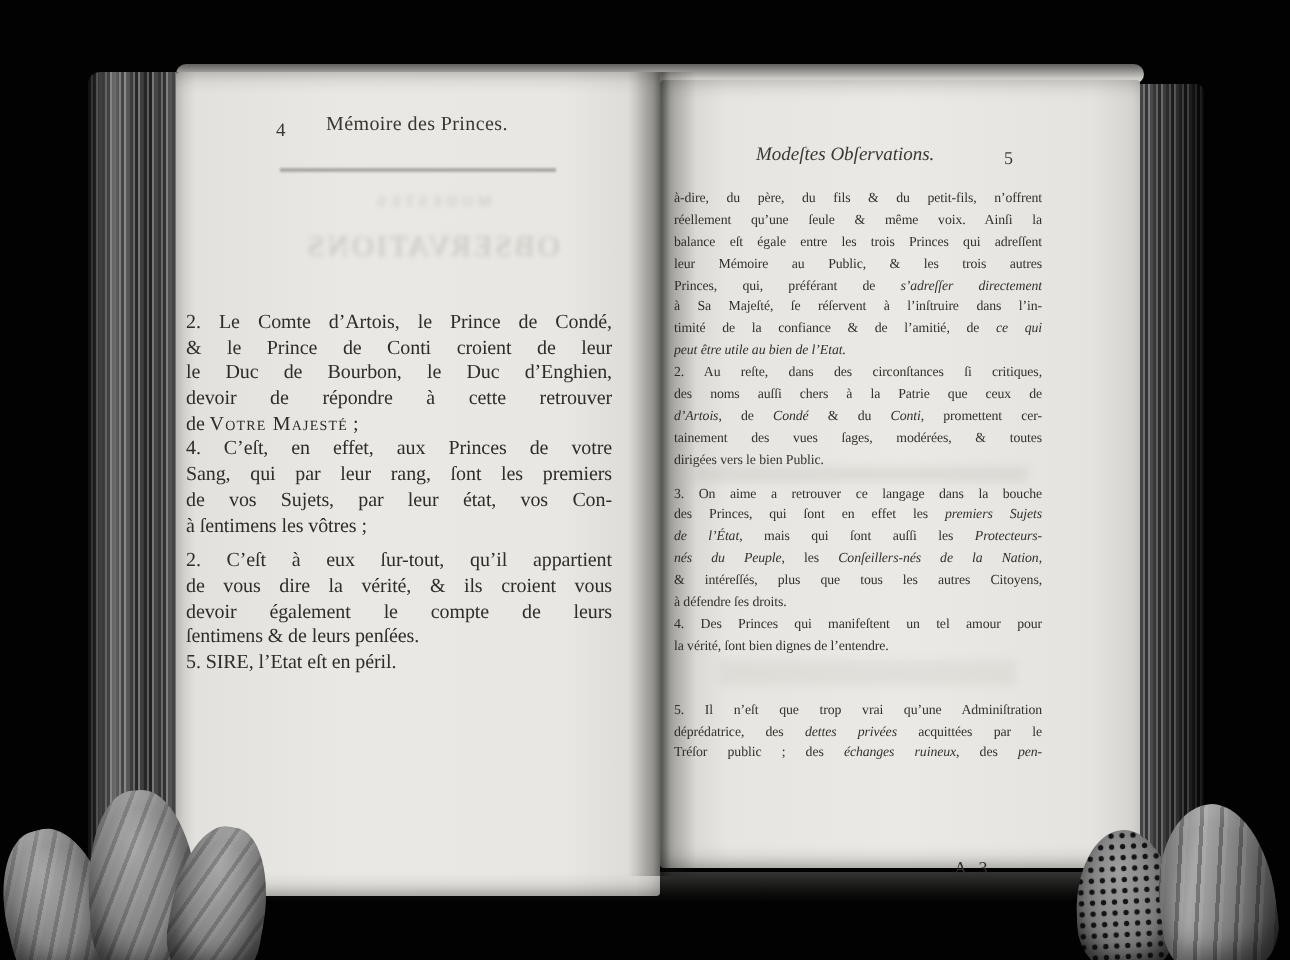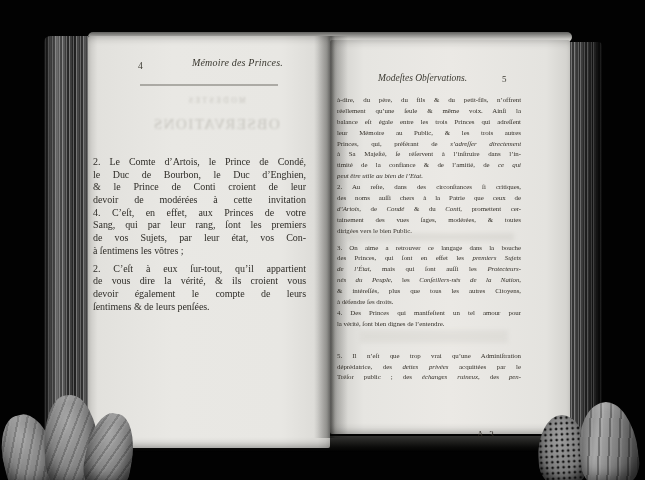--- a/index.html
+++ b/index.html
@@ -24,21 +24,21 @@
   .page-left{left:88px;top:36px;width:242px;height:412px;border-radius:2px 2px 2px 8px;
     background:linear-gradient(90deg,#c6c5c1 0,#e2e1dd 4%,#e9e8e4 35%,#e8e7e3 80%,#dcdbd7 95%,#c2c1bd 100%);
     box-shadow:inset 0 6px 10px -6px rgba(0,0,0,.35), inset 0 -8px 10px -7px rgba(0,0,0,.45);}
   .page-right{left:330px;top:40px;width:240px;height:394px;border-radius:2px;
     background:linear-gradient(90deg,#aeada9 0,#d2d1cd 3%,#e6e5e1 14%,#ebe9e5 50%,#e4e3df 90%,#d2d1cd 100%);
     box-shadow:inset 0 6px 10px -6px rgba(0,0,0,.3), inset 0 -8px 10px -7px rgba(0,0,0,.4);}
   .gutter{left:314px;top:36px;width:34px;height:402px;
     background:linear-gradient(90deg,rgba(0,0,0,0) 0,rgba(25,25,23,.32) 38%,rgba(8,8,6,.5) 50%,rgba(25,25,23,.26) 62%,rgba(0,0,0,0) 100%);}
   
   .lp-folio{left:138px;top:61px;font-size:9.5px;color:#39372f;}
-  .lp-title{left:163px;top:57px;width:120px;text-align:right;font-style:italic;font-size:10px;letter-spacing:.2px;color:#39372f;}
+  .lp-title{left:163px;top:57px;width:120px;text-align:left;font-size:10px;letter-spacing:.2px;color:#39372f;}
   .lp-rule{left:140px;top:84px;width:138px;height:1.5px;background:rgba(88,86,78,.42);filter:blur(.4px);}
   .ghost{left:125px;top:96px;width:182px;text-align:center;transform:scaleX(-1);filter:blur(1.3px);color:#a7a59c;opacity:.55;}
   .ghost-sub{font-size:7.5px;letter-spacing:2.5px;}
   .ghost-main{font-size:15px;letter-spacing:1.5px;margin-top:11px;}
   .lp-body{left:93px;top:156px;width:213px;font-size:10px;line-height:12.7px;letter-spacing:-.05px;color:#2f2d28;text-align:justify;}
   .lp-body .line{height:12.7px;overflow:hidden;text-align-last:justify;}
   .lp-body .line.last{text-align-last:left;}
   
   .rp-title{left:378px;top:73px;width:118px;text-align:left;font-style:italic;font-size:9.5px;color:#3b3931;}
   .rp-folio{left:502px;top:74px;font-size:9px;color:#3b3931;}
@@ -88,35 +88,39 @@
   <div class="abs lp-folio">4</div>
   <div class="abs lp-title">Mémoire des Princes.</div>
   <div class="abs lp-rule"></div>
   <div class="abs ghost">
     <div class="ghost-sub">MODESTES</div>
     <div class="ghost-main">OBSERVATIONS</div>
   </div>
   <div id="lp-body" class="abs lp-body">
       <div class="para">
         <div class="line"><span>2. Le Comte d’Artois, le Prince de Condé,</span></div>
+        <div class="line"><span>&amp; le Prince de Conti croient de leur</span></div>
         <div class="line"><span>le Duc de Bourbon, le Duc d’Enghien,</span></div>
-        <div class="line"><span>&amp; le Prince de Conti croient de leur</span></div>
-        <div class="line"><span>devoir de modérées à cette invitation</span></div>
+        <div class="line"><span>devoir de répondre à cette retrouver</span></div>
+        <div class="line last"><span>de </span><span class="sc">Votre Majesté</span><span> ;</span></div>
       </div>
       <div class="para">
         <div class="line"><span>4. C’eſt, en effet, aux Princes de votre</span></div>
         <div class="line"><span>Sang, qui par leur rang, ſont les premiers</span></div>
         <div class="line"><span>de vos Sujets, par leur état, vos Con-</span></div>
         <div class="line last"><span>à ſentimens les vôtres ;</span></div>
       </div>
       <div class="para" style="margin-top: 5px;">
         <div class="line"><span>2. C’eſt à eux ſur-tout, qu’il appartient</span></div>
         <div class="line"><span>de vous dire la vérité, &amp; ils croient vous</span></div>
         <div class="line"><span>devoir également le compte de leurs</span></div>
         <div class="line last"><span>ſentimens &amp; de leurs penſées.</span></div>
+      </div>
+      <div class="para">
+        <div class="line last"><span>5. SIRE, l’Etat eſt en péril.</span></div>
       </div>
     </div>
 
   <div class="abs rp-title">Modeſtes Obſervations.</div>
   <div class="abs rp-folio">5</div>
   <div id="rp-body" class="abs rp-body">
       <div class="para">
         <div class="line"><span>à-dire, du père, du fils &amp; du petit-fils, n’offrent</span></div>
         <div class="line"><span>réellement qu’une ſeule &amp; même voix. Ainſi la</span></div>
         <div class="line"><span>balance eſt égale entre les trois Princes qui adreſſent</span></div>

